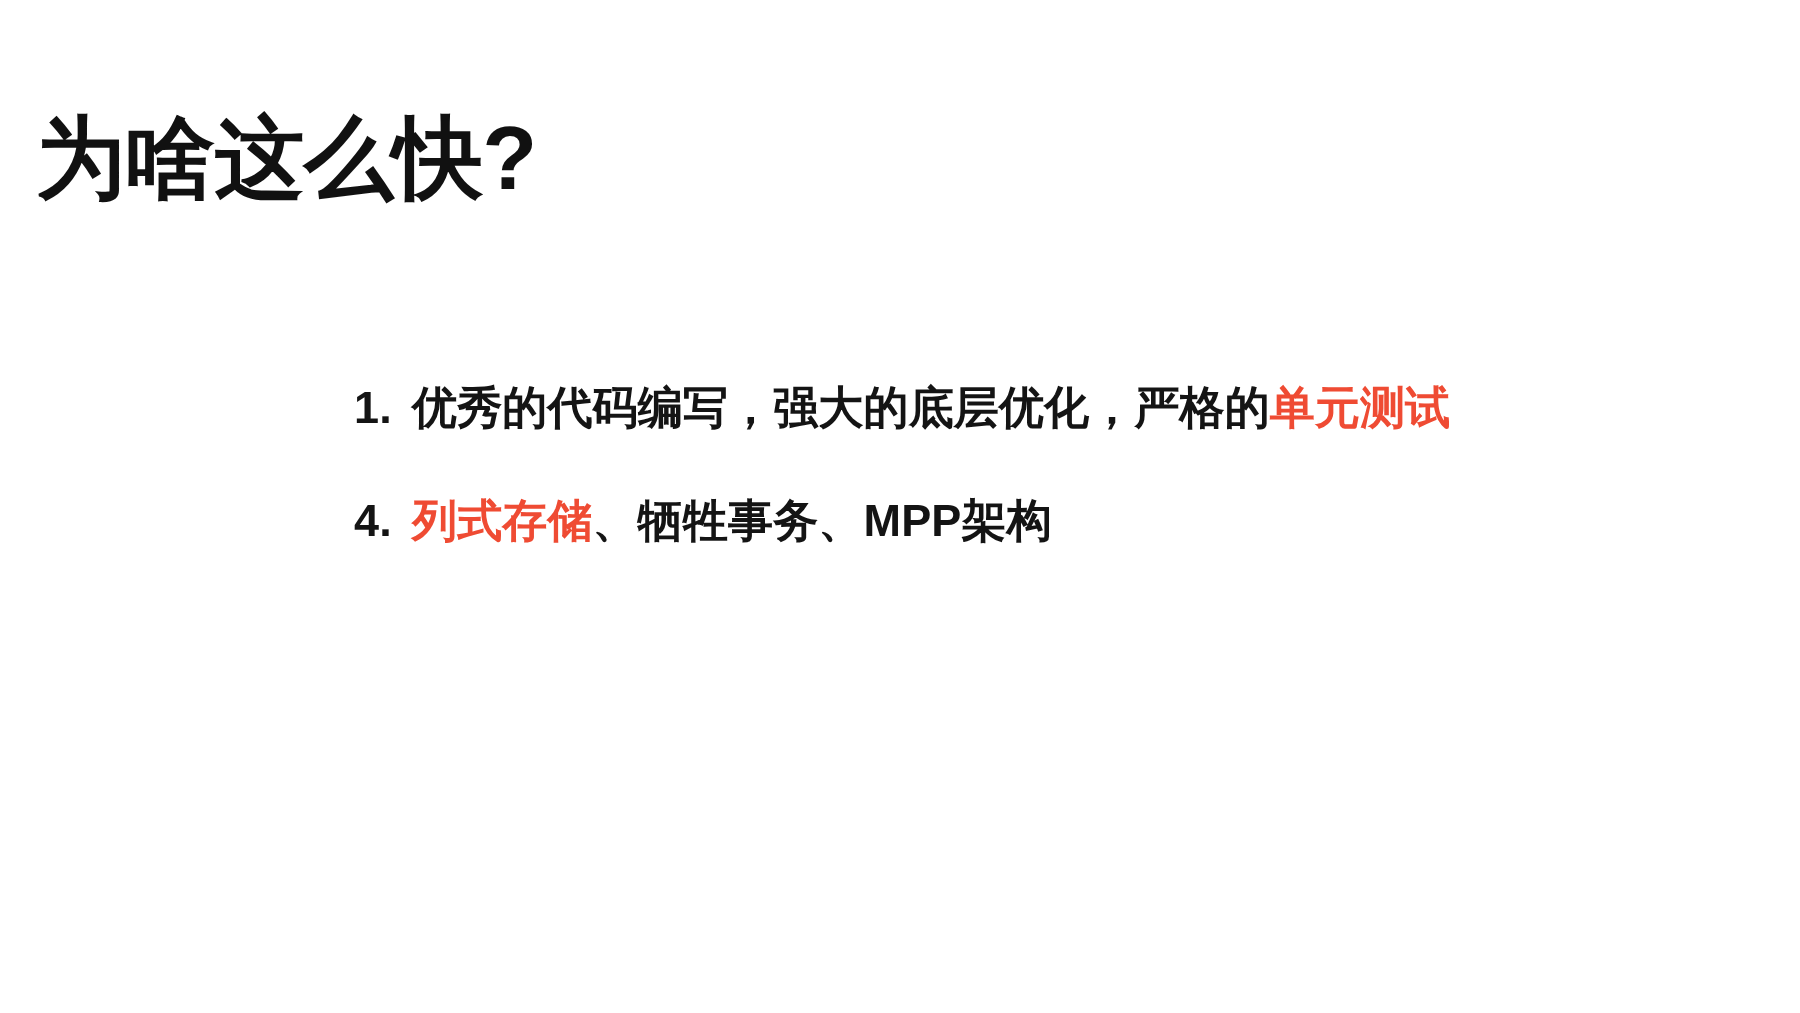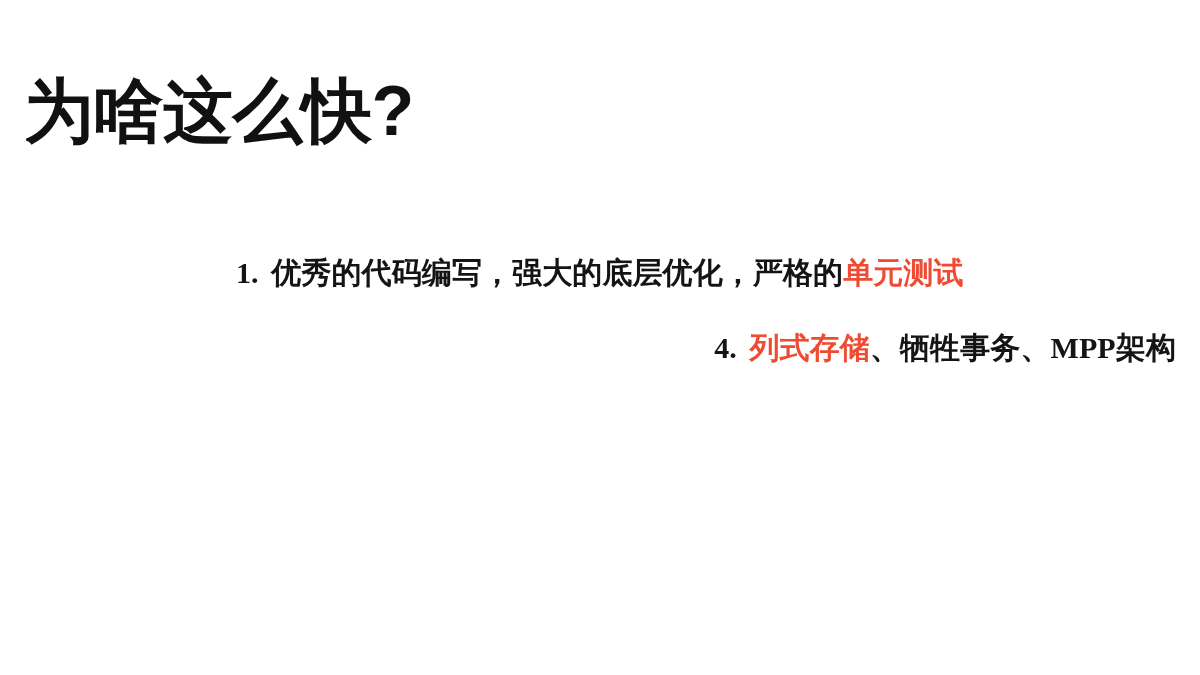--- a/index.html
+++ b/index.html
@@ -17,46 +17,44 @@
   }
   .slide {
     position: absolute;
     inset: 0;
     background: #ffffff;
   }
   .slide-title {
     position: absolute;
     left: 24px;
     top: 76px;
-    font-size: 70px;
+    font-size: 60px;
     line-height: 1.0;
     font-weight: 700;
     letter-spacing: -0.5px;
     color: #111111;
     white-space: nowrap;
   }
   .bullet-list {
     position: absolute;
     left: 236px;
     top: 253px;
     width: 940px;
   }
   .bullet-item {
     font-size: 30px;
     line-height: 40px;
     font-weight: 600;
     color: #141414;
     margin-bottom: 35px;
     white-space: nowrap;
     letter-spacing: 0.1px;
-    font-family: Liberation Serif, serif;
   }
   .bullet-item:last-child {
     margin-bottom: 0;
-    text-align: right;
   }
   .bullet-index {
     font-weight: 600;
     color: #141414;
     margin-right: 5px;
   }
   .hl {
     color: #EF4B33;
   }
   .plain {

